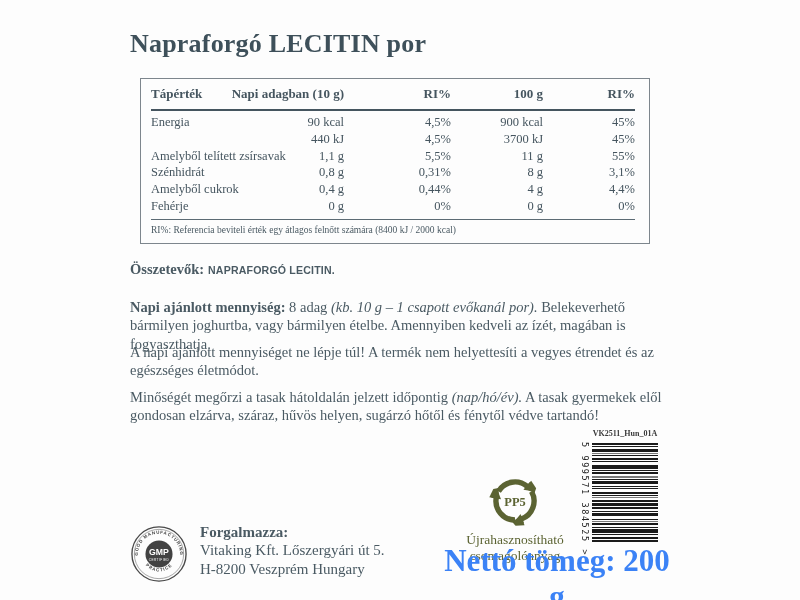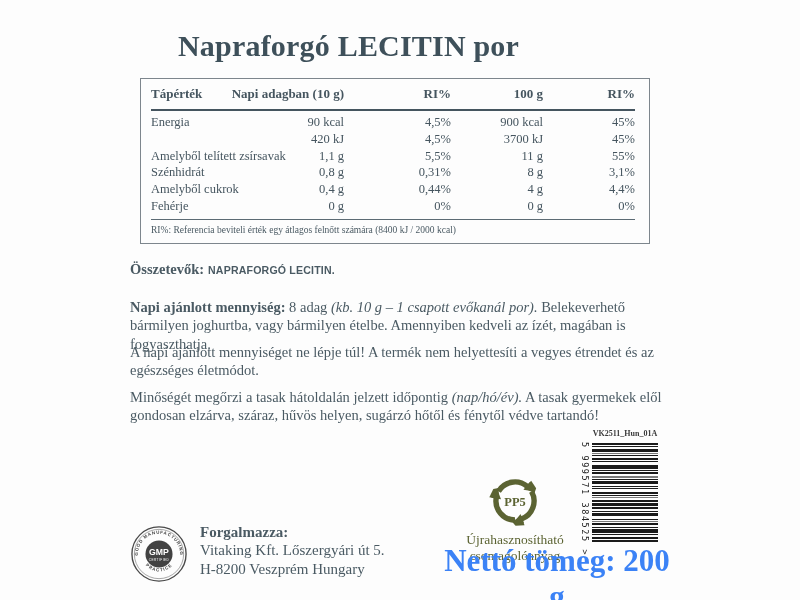--- a/index.html
+++ b/index.html
@@ -2,21 +2,21 @@
 <html><head>
 <meta charset="utf-8">
 <style>
   html,body{margin:0;padding:0;background:#e9e9e9;}
   .label{
     position:relative;width:800px;height:600px;margin:0 auto;
     background:#fdfdfd;overflow:hidden;
     font-family:"Liberation Serif",serif;color:#4a5a63;
   }
   
-  .page-title{position:absolute;left:130px;top:29px;font-size:30px;font-weight:bold;color:#3e505a;letter-spacing:.2px;margin-left:48px;}
+  .page-title{position:absolute;left:130px;top:29px;font-size:26px;font-weight:bold;color:#3e505a;letter-spacing:.2px;}
   
   .ntable{position:absolute;left:140px;top:78px;width:510px;height:166px;box-sizing:border-box;
     border:1px solid #7d868d;padding:7px 14px 0 10px;font-size:12.5px;color:#45555f;}
   .trow{position:relative;height:16.8px;white-space:nowrap;}
   .trow.head{height:20px;font-weight:bold;font-size:13px;}
   .tc{position:absolute;top:0;}
   .tc.c0{left:0;}
   .tc.c1{right:291px;}
   .tc.c2{right:184px;}
   .tc.c3{right:92px;}
@@ -69,21 +69,21 @@
     <div id="table-body">
         <div class="trow">
           <div class="tc c0">Energia</div>
           <div class="tc c1">90 kcal</div>
           <div class="tc c2">4,5%</div>
           <div class="tc c3">900 kcal</div>
           <div class="tc c4">45%</div>
         </div>
         <div class="trow">
           <div class="tc c0"></div>
-          <div class="tc c1">420 kJ</div>
+          <div class="tc c1">440 kJ</div>
           <div class="tc c2">4,5%</div>
           <div class="tc c3">3700 kJ</div>
           <div class="tc c4">45%</div>
         </div>
         <div class="trow">
           <div class="tc c0">Amelyből telített zsírsavak</div>
           <div class="tc c1">1,1 g</div>
           <div class="tc c2">5,5%</div>
           <div class="tc c3">11 g</div>
           <div class="tc c4">55%</div>

